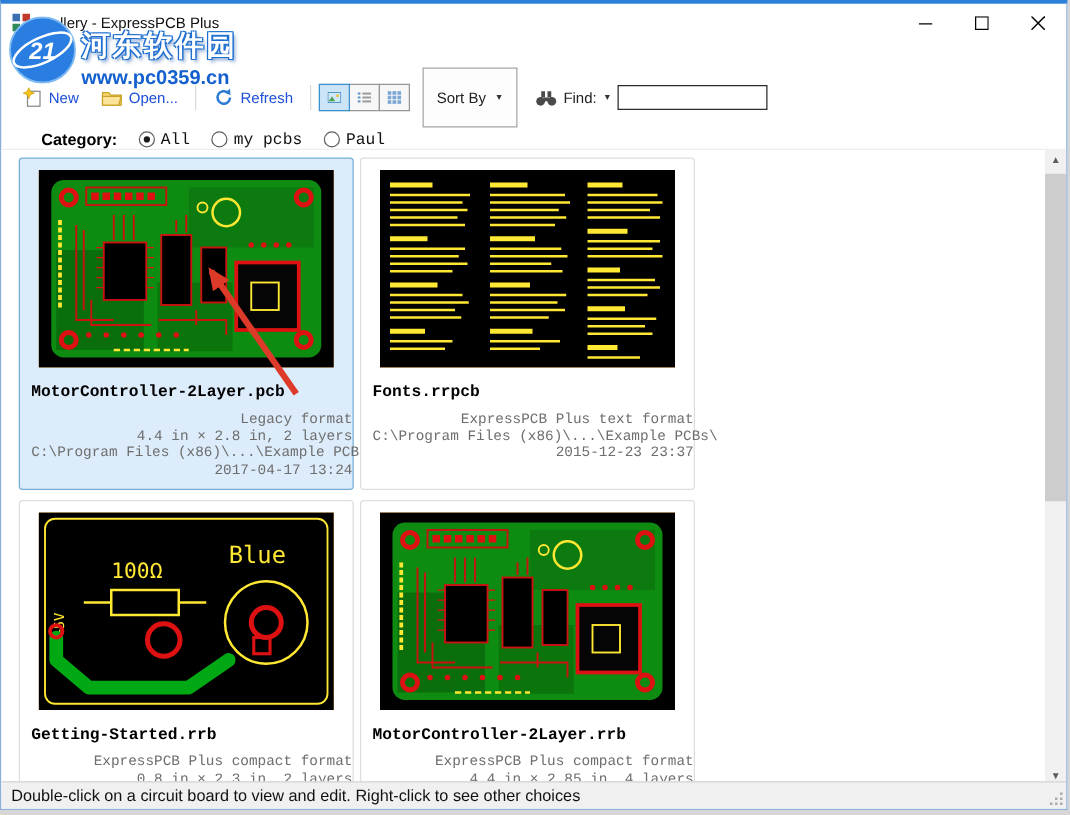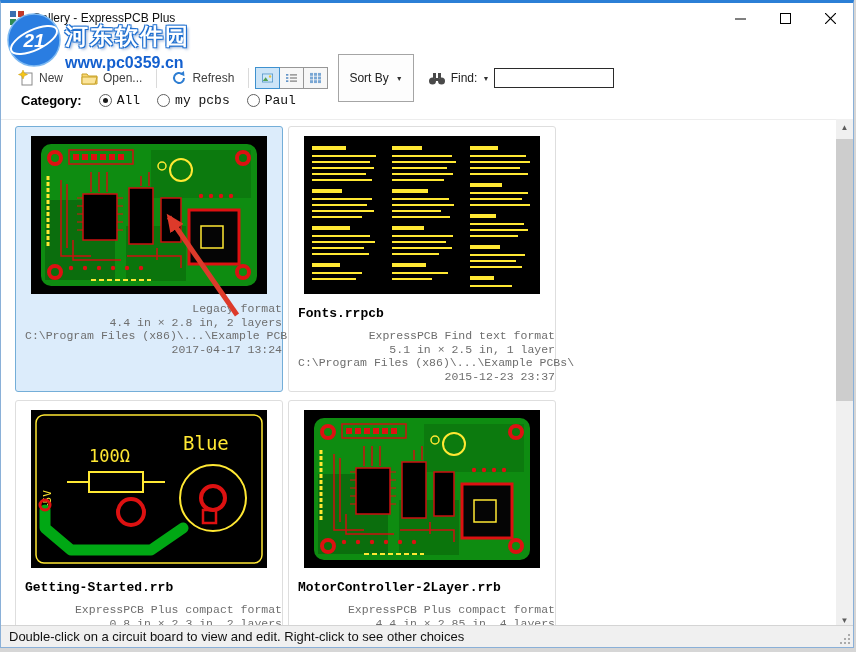--- a/index.html
+++ b/index.html
@@ -9,31 +9,31 @@
   
   .titlebar{position:absolute;top:0;left:0;right:0;height:30px;background:#fff;display:flex;align-items:center;}
   .app-icon{margin-left:8px;width:16px;height:16px;flex:0 0 auto;}
   .title-text{margin-left:7px;font-size:12px;color:#111;}
   .win-controls{margin-left:auto;display:flex;height:100%;}
   .win-btn{width:45px;height:100%;display:flex;align-items:center;justify-content:center;cursor:default;}
   
   .band{position:absolute;top:30px;left:0;right:0;height:30px;background:#fff;}
   
   .toolbar{position:absolute;top:60px;left:0;right:0;height:30px;display:flex;align-items:center;padding-left:8px;}
-  .tb-btn{display:flex;align-items:center;gap:5px;padding:4px 8px;font-size:12px;color:#404040;background:transparent;border:1px solid transparent;}
+  .tb-btn{display:flex;align-items:center;gap:5px;padding:4px 8px;font-size:12px;color:#1d4ed8;background:transparent;border:1px solid transparent;}
   .tb-sep{width:1px;height:20px;background:#dadada;margin:0 5px;}
   .view-group{display:flex;margin-left:2px;}
   .view-btn{width:25px;height:22px;display:flex;align-items:center;justify-content:center;border:1px solid #979797;background:#f7f7f7;margin-left:-1px;}
   .view-btn.active{background:#cce4f7;border-color:#3e91cf;position:relative;z-index:1;}
   .dd-btn{display:flex;align-items:center;gap:7px;padding:16px 10px;font-size:12px;color:#222;border:1px solid #a5a5a5;background:#fdfdfd;margin-left:10px;}
   .dd-arrow{font-size:7px;color:#333;line-height:1;}
   .find-group{display:flex;align-items:center;gap:5px;margin-left:14px;font-size:12px;color:#222;}
   .find-input{width:120px;height:20px;border:1px solid #2b2b2b;font-size:12px;padding:1px 4px;font-family:"Liberation Sans",sans-serif;}
   
-  .catrow{position:absolute;top:90px;left:4px;right:0;height:26px;display:flex;align-items:flex-start;padding-left:16px;gap:17px;}
+  .catrow{position:absolute;top:90px;left:16px;right:0;height:26px;display:flex;align-items:flex-end;padding-left:16px;gap:17px;}
   .cat-label{font-size:13px;font-weight:bold;color:#000;}
   .radio-opt{display:flex;align-items:center;gap:5px;font-family:"Liberation Mono",monospace;font-size:13px;color:#111;}
   .radio{width:13px;height:13px;border:1px solid #606060;border-radius:50%;background:#fff;position:relative;}
   .radio.checked::after{content:"";position:absolute;left:3px;top:3px;width:5px;height:5px;border-radius:50%;background:#1a1a1a;}
   
   .gallery{position:absolute;top:116px;left:0;width:837px;height:510px;background:#fff;border-top:1px solid #ededed;overflow:hidden;}
   .card{position:absolute;width:268px;height:266px;background:#fff;border:1px solid #dedede;border-radius:3px;}
   .card.selected{background:#dcecfb;border-color:#74aed8;}
   .card1{left:14px;top:6px;}  .card2{left:287px;top:6px;}
   .card3{left:14px;top:280px;} .card4{left:287px;top:280px;}
@@ -326,38 +326,38 @@
   </div>
 
   <div class="gallery">
 
     <div class="card card1 selected">
       <div class="thumb">
         <svg viewBox="0 0 236 158">
             <use href="#pcb-thumb"></use>
           </svg>
       </div>
+      <div class="card-title">MotorController-2Layer.pcb</div>
       <div class="card-lines">
         <div class="card-line">Legacy format</div>
         <div class="card-line">4.4 in × 2.8 in, 2 layers</div>
         <div class="card-line">C:\Program Files (x86)\...\Example PCBs\</div>
         <div class="card-line">2017-04-17 13:24</div>
       </div>
     </div>
 
     <div class="card card2">
       <div class="thumb">
         <svg viewBox="0 0 236 158">
             <use href="#fonts-thumb"></use>
           </svg>
       </div>
       <div class="card-title">Fonts.rrpcb</div>
       <div class="card-lines">
-        <div class="card-line">ExpressPCB Find text format</div>
-        <div class="card-line">5.1 in × 2.5 in, 1 layer</div>
+        <div class="card-line">ExpressPCB Plus text format</div>
         <div class="card-line">C:\Program Files (x86)\...\Example PCBs\</div>
         <div class="card-line">2015-12-23 23:37</div>
       </div>
     </div>
 
     <div class="card card3">
       <div class="thumb">
         <svg viewBox="0 0 236 158">
           <rect width="236" height="158" fill="#000"></rect>
           <rect x="5" y="5" width="226" height="148" rx="8" fill="none" stroke="#ffe833" stroke-width="1.5"></rect>

